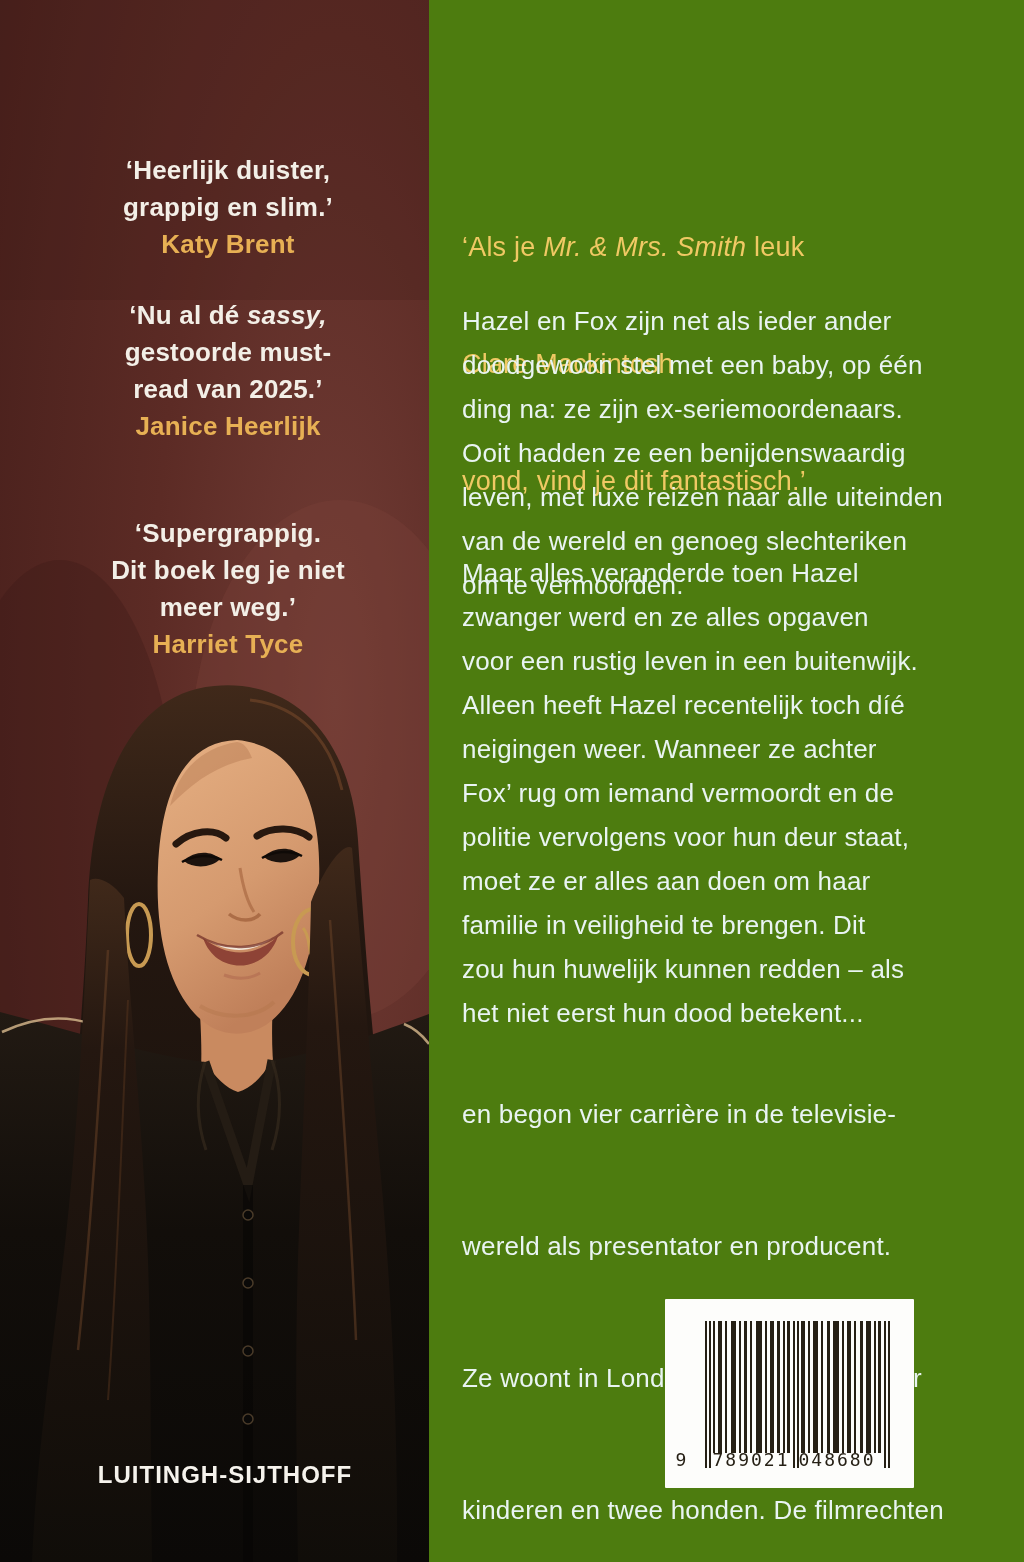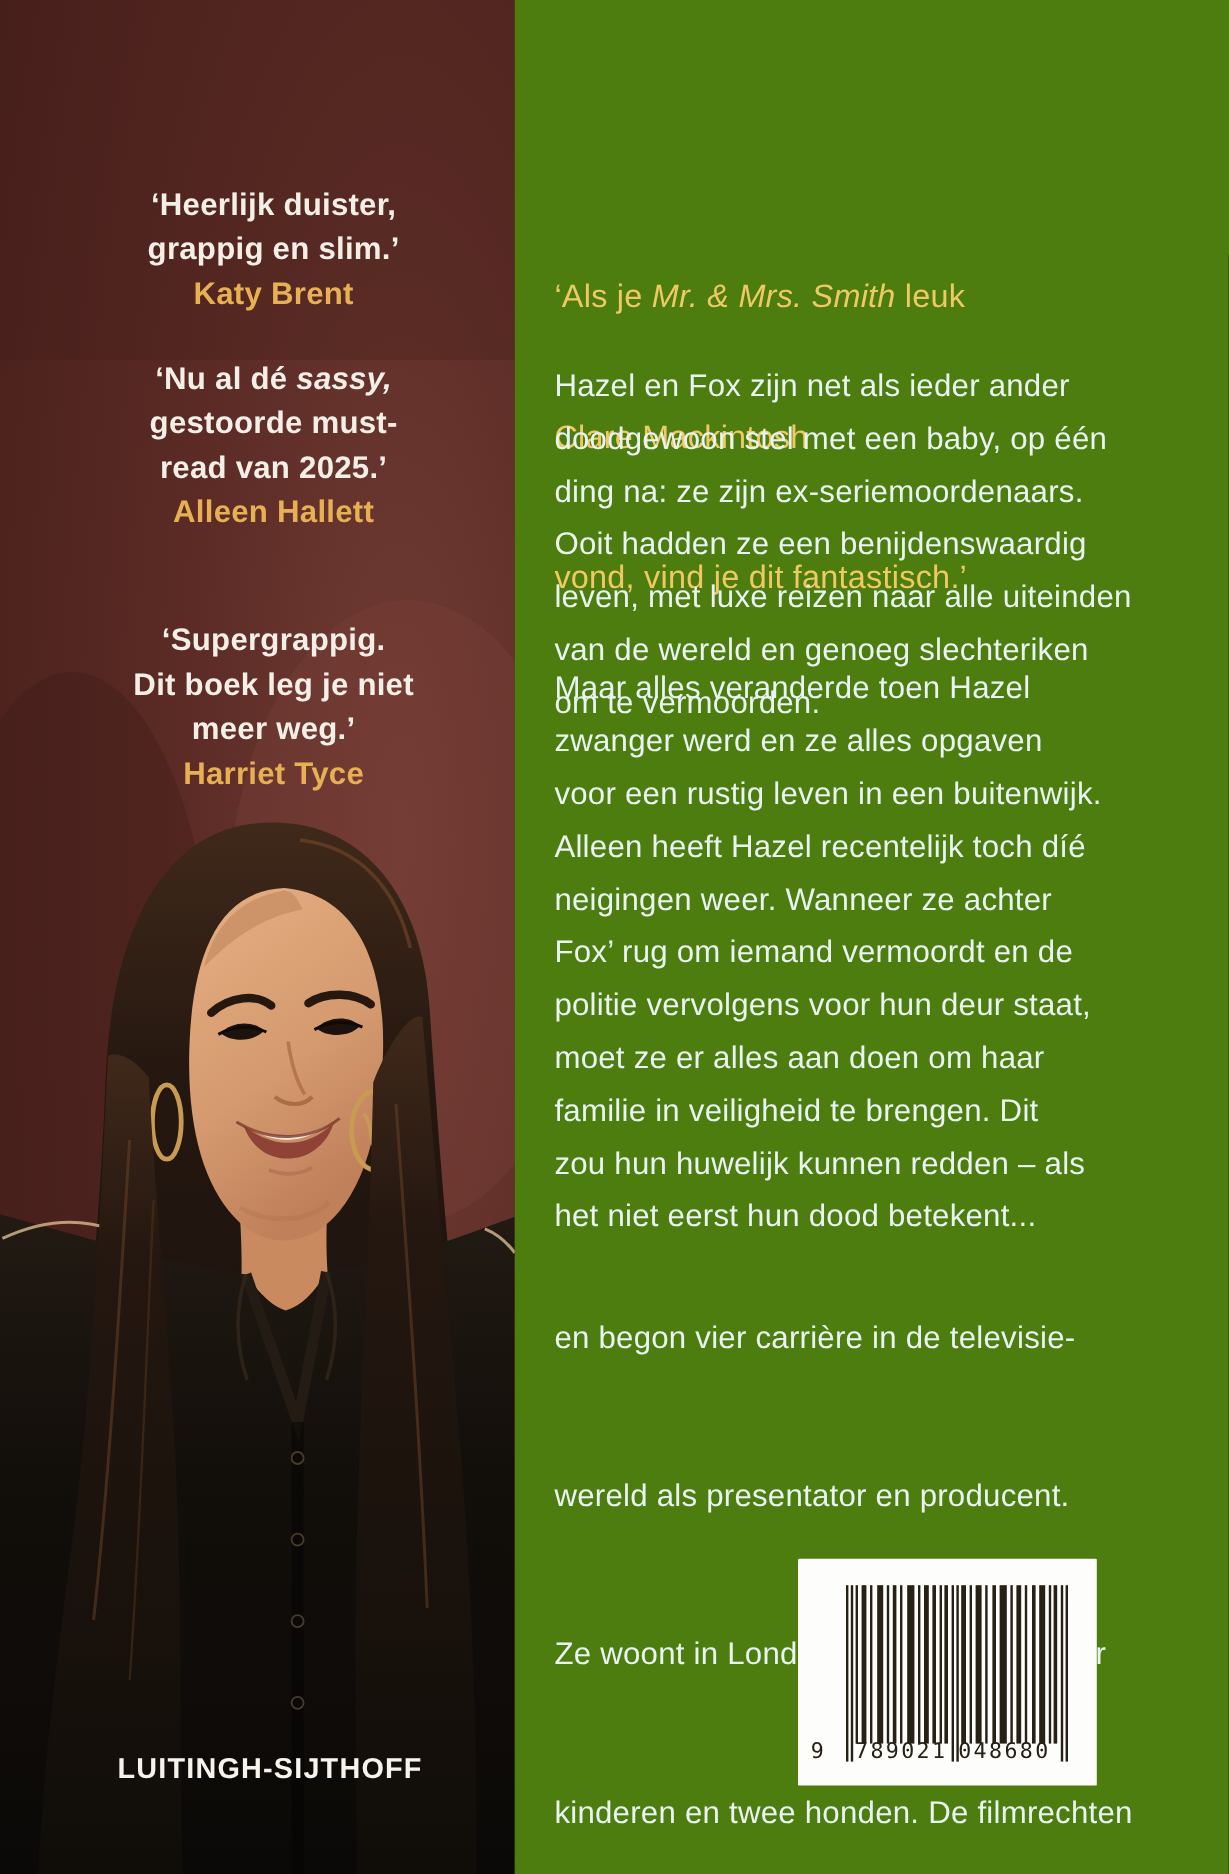--- a/index.html
+++ b/index.html
@@ -2,21 +2,21 @@
 <html><head>
 <meta charset="utf-8">
 <style>
   html,body{margin:0;padding:0;background:#222;}
   .cover{
     position:relative;width:1024px;height:1562px;overflow:hidden;
     font-family:"Liberation Sans", sans-serif;
     -webkit-font-smoothing:antialiased;
   }
   
-  .photo-panel{position:absolute;left:0;top:0;width:429px;height:1562px;background:#7f1d1d;}
+  .photo-panel{position:absolute;left:0;top:0;width:429px;height:1562px;background:#0c4a6e;}
   .photo-panel svg{position:absolute;left:0;top:0;}
   .quotes{position:absolute;left:28px;top:0;width:400px;text-align:center;color:#f3efe7;}
   .quote{position:absolute;left:0;width:400px;font-size:26px;line-height:37px;font-weight:700;letter-spacing:.2px;}
   .quote .author{color:#e7b054;}
   .q1{top:152px;} .q2{top:297px;} .q3{top:483px;margin-top:32px;}
   .it{font-style:italic;}
   .publisher{
     position:absolute;left:25px;top:1461px;width:400px;text-align:center;
     color:#f6f3ed;font-size:24px;font-weight:700;letter-spacing:1px;
   }
@@ -171,21 +171,21 @@
     <div class="quotes">
       <div class="quote q1">
         <span>‘Heerlijk duister,</span><br>
         <span>grappig en slim.’</span><br>
         <span class="author">Katy Brent</span>
       </div>
       <div class="quote q2">
         <span>‘Nu al dé </span><span class="it">sassy,</span><br>
         <span>gestoorde must-</span><br>
         <span>read van 2025.’</span><br>
-        <span class="author">Alleen Hallett</span>
+        <span class="author">Janice Heerlijk</span>
       </div>
       <div class="quote q3">
         <span>‘Supergrappig.</span><br>
         <span>Dit boek leg je niet</span><br>
         <span>meer weg.’</span><br>
         <span class="author">Harriet Tyce</span>
       </div>
     </div>
 
     <div class="publisher">LUITINGH-SIJTHOFF</div>

